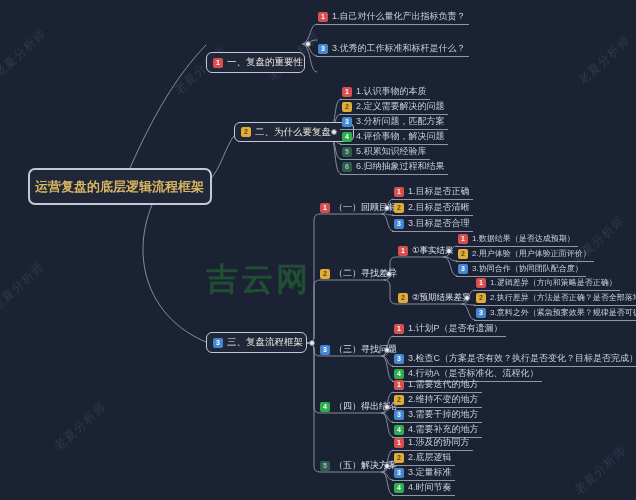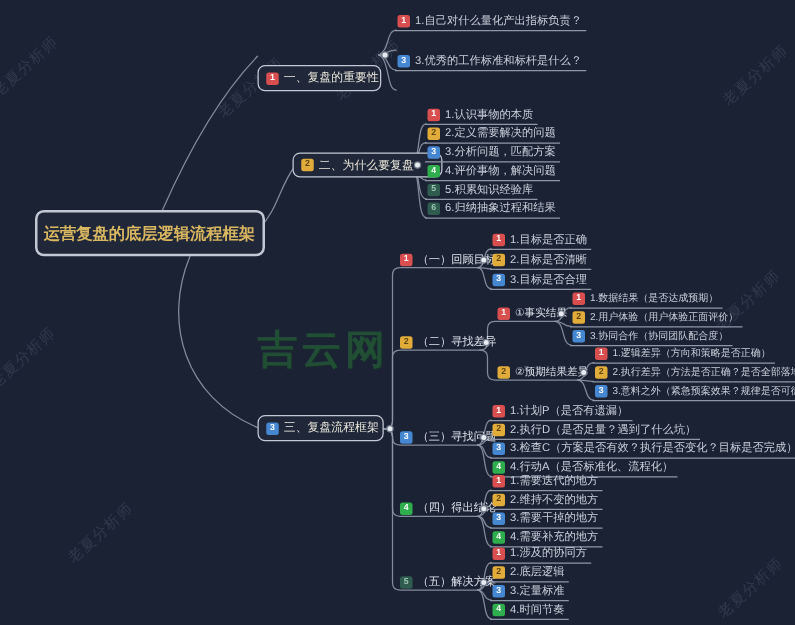--- a/index.html
+++ b/index.html
@@ -222,24 +222,20 @@
     </div>
 
   <div class="snode" style="left:318px;top:343px">
     <span class="bdg bblu">3</span>
     <span>（三）寻找问题</span>
     </div>
   <div class="leaf" style="left:392px;top:323px">
     <span class="bdg bred">1</span>
     <span>1.计划P（是否有遗漏）</span>
     </div>
-  <div class="leaf" style="left:392px;top:338px">
-    <span class="bdg byel">2</span>
-    <span>2.执行D（是否足量？遇到了什么坑）</span>
-    </div>
   <div class="leaf" style="left:392px;top:353px">
     <span class="bdg bblu">3</span>
     <span>3.检查C（方案是否有效？执行是否变化？目标是否完成）</span>
     </div>
   <div class="leaf" style="left:392px;top:368px">
     <span class="bdg bgrn">4</span>
     <span>4.行动A（是否标准化、流程化）</span>
     </div>
 
   <div class="snode" style="left:318px;top:400px">

